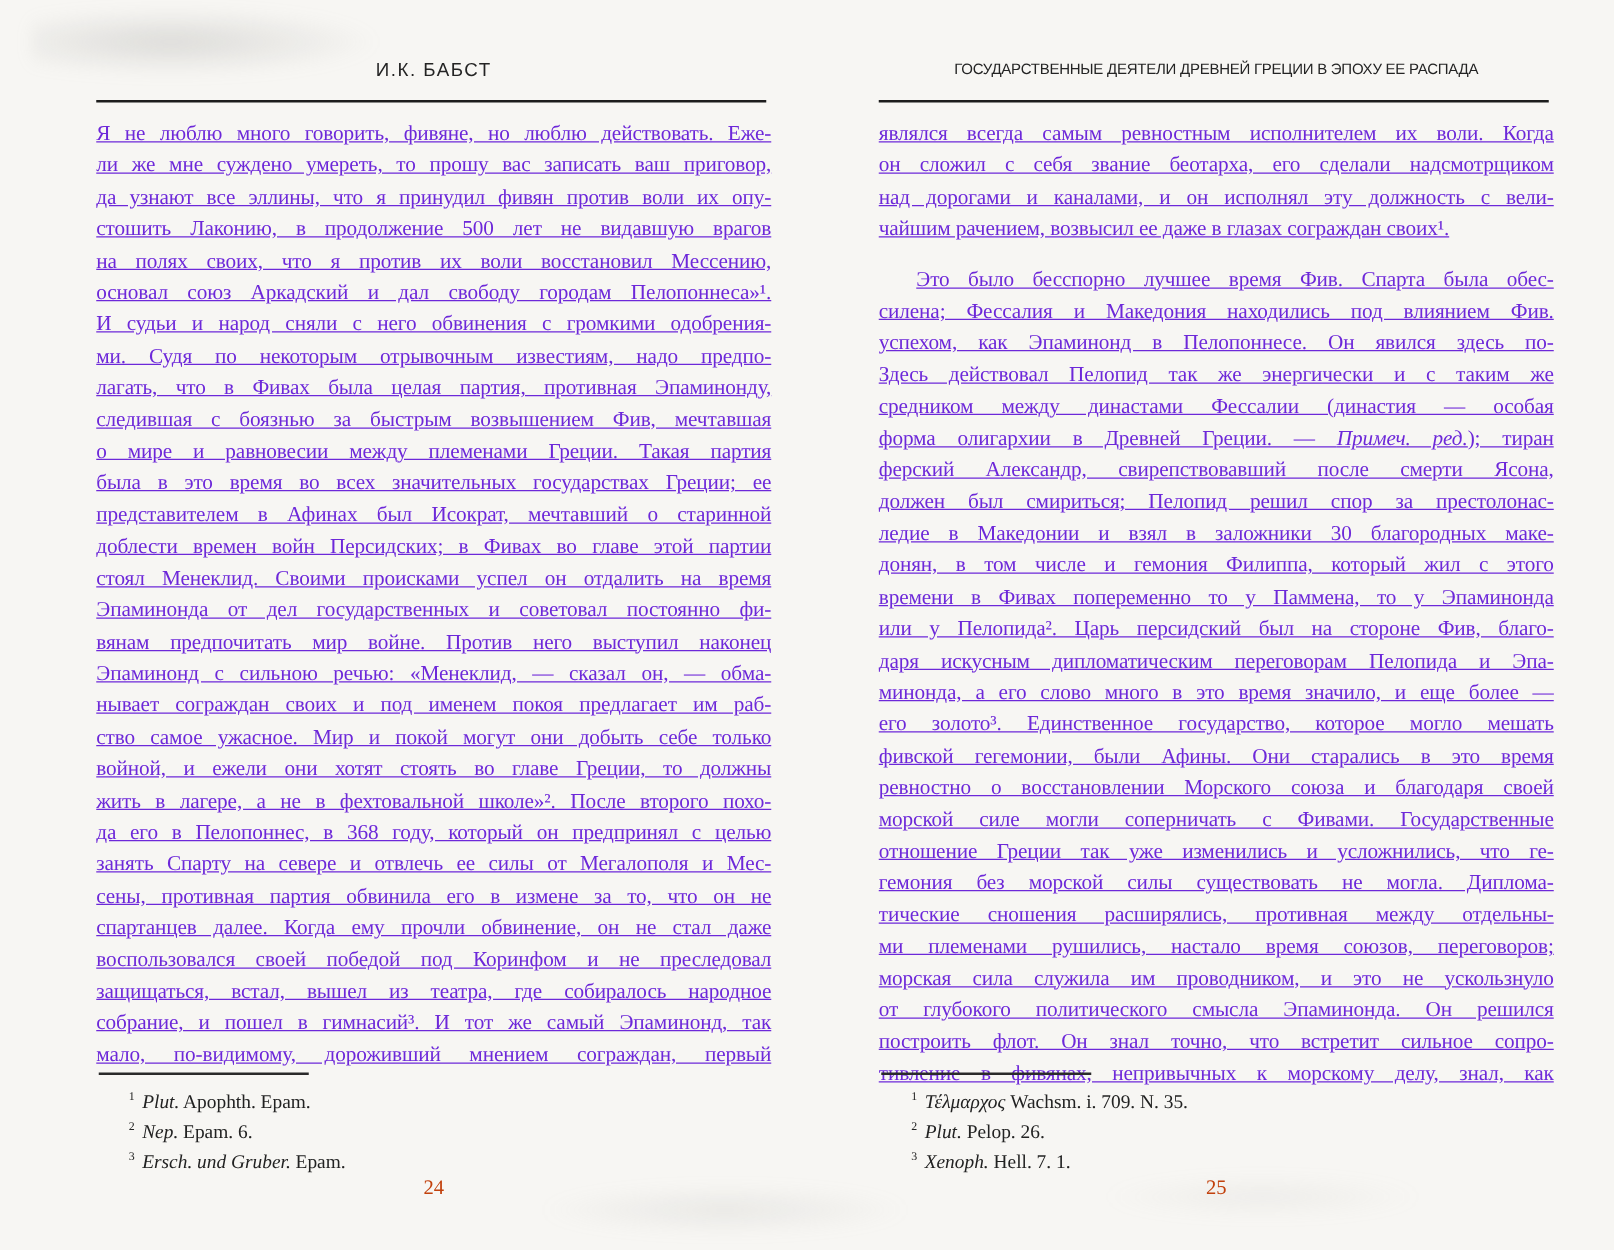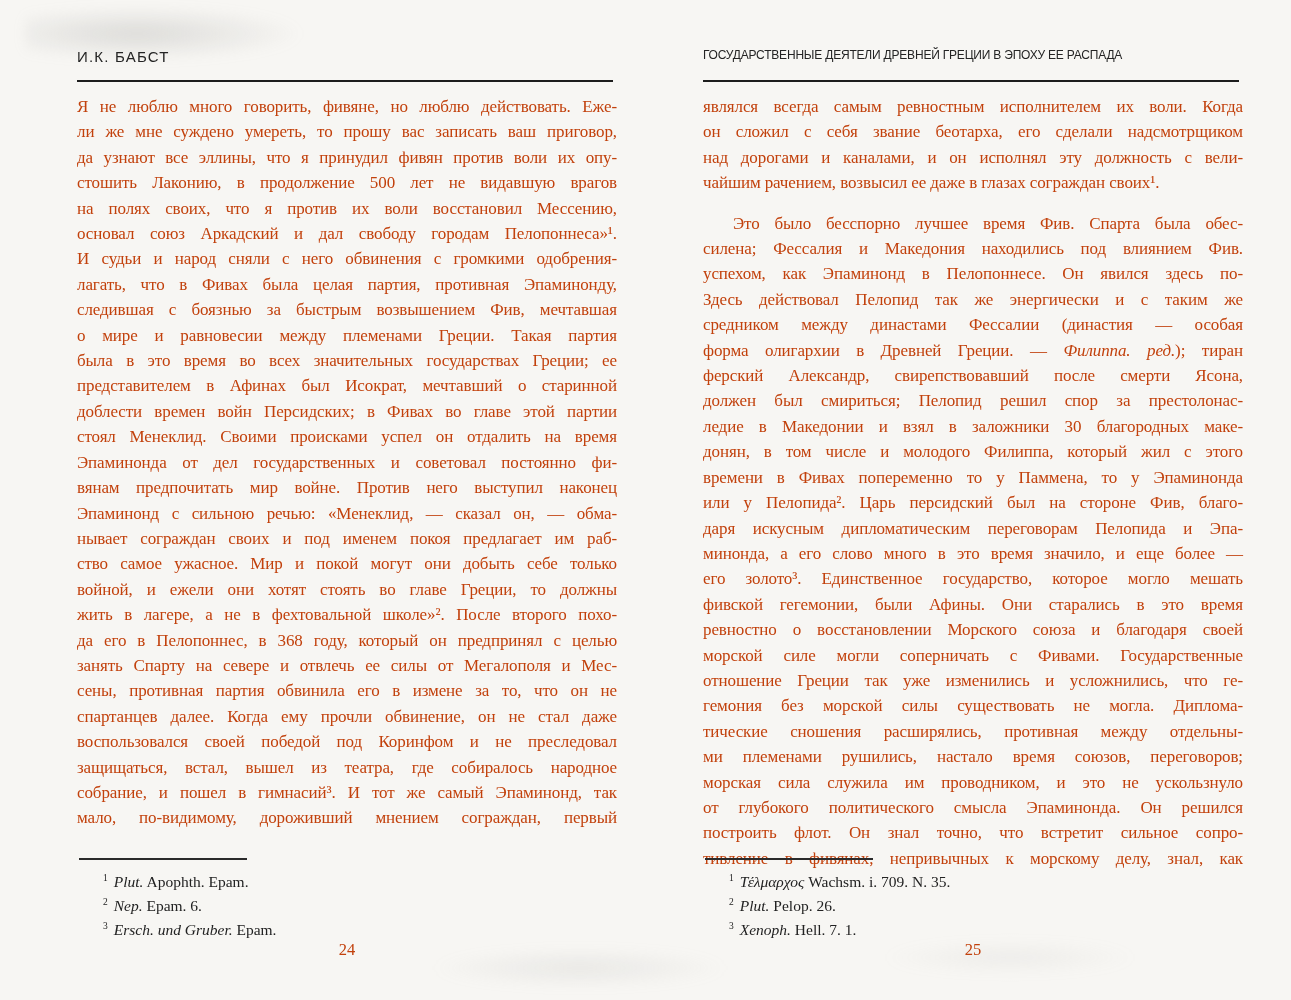--- a/index.html
+++ b/index.html
@@ -38,21 +38,21 @@
     top: 0;
     width: 540px;
     height: 1000px;
   }
   .page.left  { left: 77px;  }
   .page.right { left: 703px; }
 
   .running-header {
     position: absolute;
     top: 48px; left: 0; right: 0;
-    text-align: left;
+    text-align: center;
     font-family: "Liberation Sans", sans-serif;
     color: #242424;
     white-space: nowrap;
   }
   .page.left .running-header {
     font-size: 15px;
     letter-spacing: 1.2px;
   }
   .page.right .running-header {
     font-size: 12px;
@@ -68,21 +68,22 @@
     position: absolute;
     top: 94px; left: 0; right: 0;
   }
   .bodyline {
     font-size: 17px;
     line-height: 25.4px;
     letter-spacing: -0.1px;
     text-align: justify;
     text-align-last: justify;
     white-space: normal;
-    color: #c2410c;
+    color: #6d28d9;
+    text-decoration: underline;
   }
   .bodyline.para-end { text-align-last: left; }
   .bodyline.indented { text-indent: 30px; margin-top: 15px; }
 
   .footnote-rule {
     position: absolute;
     top: 858px; left: 2px;
     width: 168px;
     height: 2px;
     background: #2a2a2a;
@@ -123,20 +124,21 @@
     <div class="header-rule"></div>
 
     <div class="body-column" id="left-body">
         <div class="bodyline"><span>Я не люблю много говорить, фивяне, но люблю действовать. Еже-</span></div>
         <div class="bodyline"><span>ли же мне суждено умереть, то прошу вас записать ваш приговор,</span></div>
         <div class="bodyline"><span>да узнают все эллины, что я принудил фивян против воли их опу-</span></div>
         <div class="bodyline"><span>стошить Лаконию, в продолжение 500 лет не видавшую врагов</span></div>
         <div class="bodyline"><span>на полях своих, что я против их воли восстановил Мессению,</span></div>
         <div class="bodyline"><span>основал союз Аркадский и дал свободу городам Пелопоннеса»¹.</span></div>
         <div class="bodyline"><span>И судьи и народ сняли с него обвинения с громкими одобрения-</span></div>
+        <div class="bodyline"><span>ми. Судя по некоторым отрывочным известиям, надо предпо-</span></div>
         <div class="bodyline"><span>лагать, что в Фивах была целая партия, противная Эпаминонду,</span></div>
         <div class="bodyline"><span>следившая с боязнью за быстрым возвышением Фив, мечтавшая</span></div>
         <div class="bodyline"><span>о мире и равновесии между племенами Греции. Такая партия</span></div>
         <div class="bodyline"><span>была в это время во всех значительных государствах Греции; ее</span></div>
         <div class="bodyline"><span>представителем в Афинах был Исократ, мечтавший о старинной</span></div>
         <div class="bodyline"><span>доблести времен войн Персидских; в Фивах во главе этой партии</span></div>
         <div class="bodyline"><span>стоял Менеклид. Своими происками успел он отдалить на время</span></div>
         <div class="bodyline"><span>Эпаминонда от дел государственных и советовал постоянно фи-</span></div>
         <div class="bodyline"><span>вянам предпочитать мир войне. Против него выступил наконец</span></div>
         <div class="bodyline"><span>Эпаминонд с сильною речью: «Менеклид, — сказал он, — обма-</span></div>
@@ -177,25 +179,25 @@
     <div class="body-column" id="right-body">
         <div class="bodyline"><span>являлся всегда самым ревностным исполнителем их воли. Когда</span></div>
         <div class="bodyline"><span>он сложил с себя звание беотарха, его сделали надсмотрщиком</span></div>
         <div class="bodyline"><span>над дорогами и каналами, и он исполнял эту должность с вели-</span></div>
         <div class="bodyline para-end"><span>чайшим рачением, возвысил ее даже в глазах сограждан своих¹.</span></div>
         <div class="bodyline indented"><span>Это было бесспорно лучшее время Фив. Спарта была обес-</span></div>
         <div class="bodyline"><span>силена; Фессалия и Македония находились под влиянием Фив.</span></div>
         <div class="bodyline"><span>успехом, как Эпаминонд в Пелопоннесе. Он явился здесь по-</span></div>
         <div class="bodyline"><span>Здесь действовал Пелопид так же энергически и с таким же</span></div>
         <div class="bodyline"><span>средником между династами Фессалии (династия — особая</span></div>
-        <div class="bodyline"><span>форма олигархии в Древней Греции. — </span><i>Филиппа. ред.</i><span>); тиран</span></div>
+        <div class="bodyline"><span>форма олигархии в Древней Греции. — </span><i>Примеч. ред.</i><span>); тиран</span></div>
         <div class="bodyline"><span>ферский Александр, свирепствовавший после смерти Ясона,</span></div>
         <div class="bodyline"><span>должен был смириться; Пелопид решил спор за престолонас-</span></div>
         <div class="bodyline"><span>ледие в Македонии и взял в заложники 30 благородных маке-</span></div>
-        <div class="bodyline"><span>донян, в том числе и молодого Филиппа, который жил с этого</span></div>
+        <div class="bodyline"><span>донян, в том числе и гемония Филиппа, который жил с этого</span></div>
         <div class="bodyline"><span>времени в Фивах попеременно то у Паммена, то у Эпаминонда</span></div>
         <div class="bodyline"><span>или у Пелопида². Царь персидский был на стороне Фив, благо-</span></div>
         <div class="bodyline"><span>даря искусным дипломатическим переговорам Пелопида и Эпа-</span></div>
         <div class="bodyline"><span>минонда, а его слово много в это время значило, и еще более —</span></div>
         <div class="bodyline"><span>его золото³. Единственное государство, которое могло мешать</span></div>
         <div class="bodyline"><span>фивской гегемонии, были Афины. Они старались в это время</span></div>
         <div class="bodyline"><span>ревностно о восстановлении Морского союза и благодаря своей</span></div>
         <div class="bodyline"><span>морской силе могли соперничать с Фивами. Государственные</span></div>
         <div class="bodyline"><span>отношение Греции так уже изменились и усложнились, что ге-</span></div>
         <div class="bodyline"><span>гемония без морской силы существовать не могла. Диплома-</span></div>

